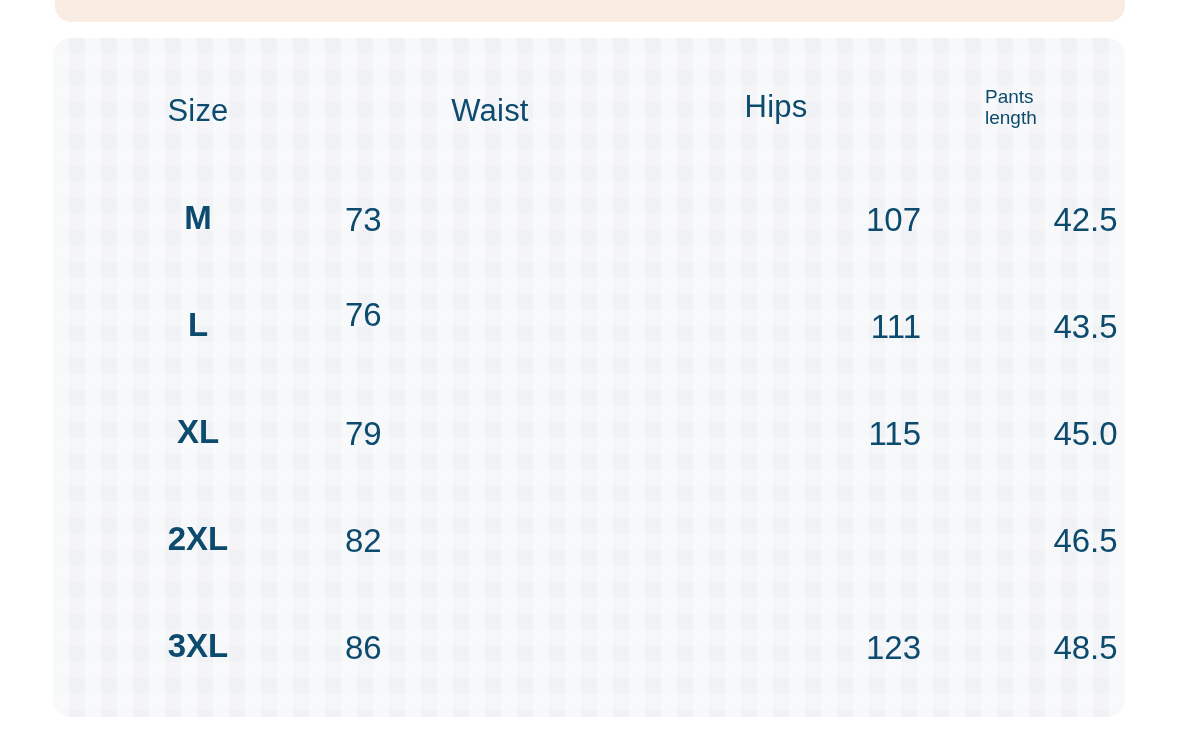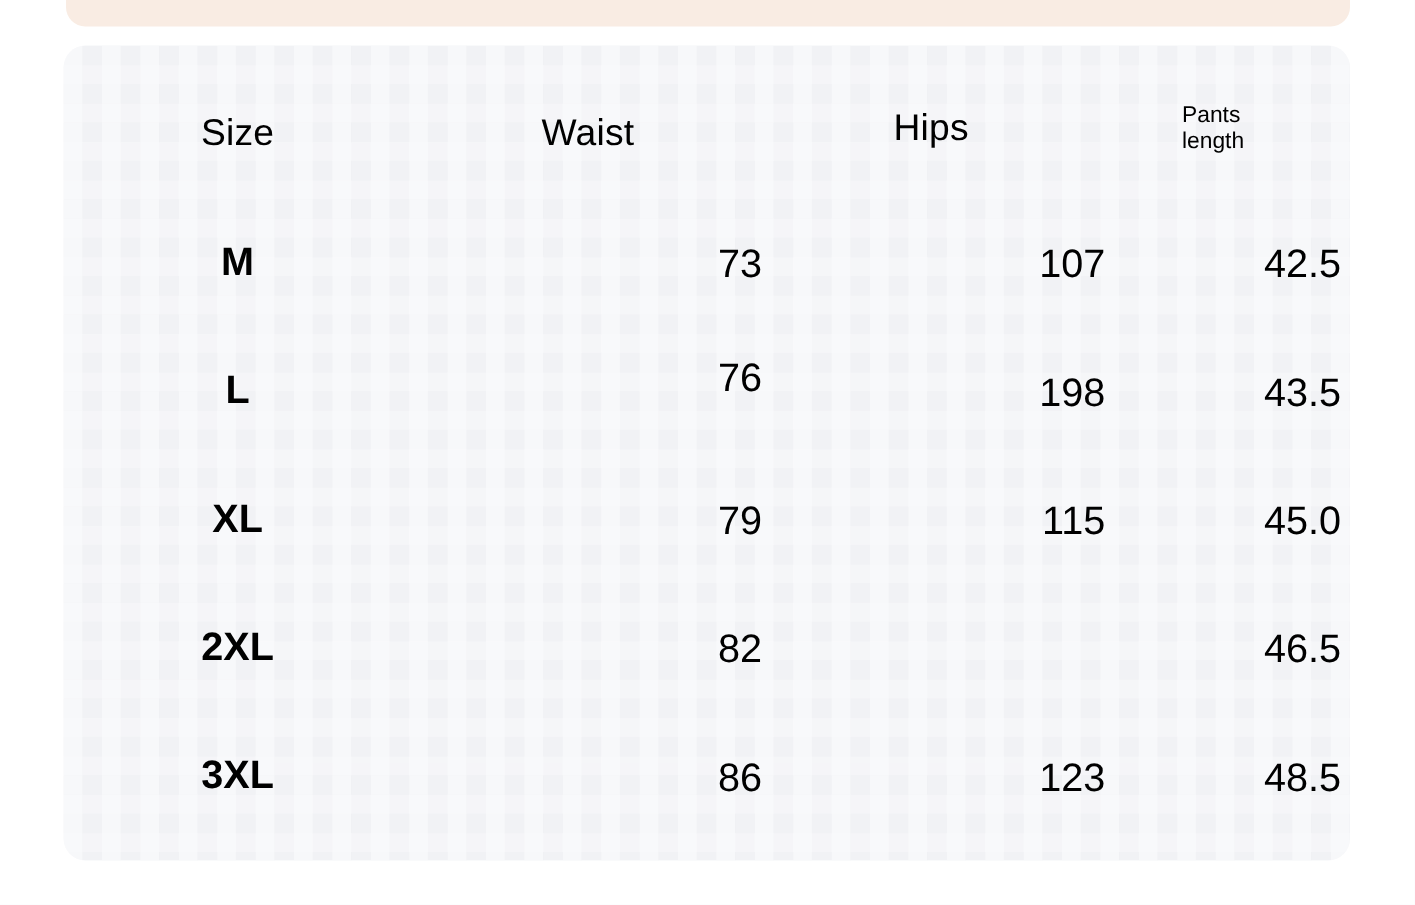--- a/index.html
+++ b/index.html
@@ -53,21 +53,21 @@
   }
 
   .table {
     position: absolute;
     inset: 0;
   }
 
   
   .cell {
     position: absolute;
-    color: #000000;
+    color: #0c4a6e;
     white-space: nowrap;
     line-height: 1;
   }
 
   
   .th {
     font-size: 31px;
     font-weight: 400;
     letter-spacing: 0.2px;
   }
@@ -85,21 +85,21 @@
     line-height: 1.12;
     white-space: normal;
   }
   .th-pants .line { display: block; }
 
   
   .td { font-size: 33px; font-weight: 400; }
   .td-size { font-weight: 700; font-size: 33px; }
 
   .col-size  { left: 0;    width: 290px; text-align: center; }
-  .col-waist { left: 292px; width: 290px; text-align: right; }
+  .col-waist { left: 292px; width: 290px; text-align: left; }
   .col-hips  { left: 578px; width: 290px; text-align: right; }
   .col-pants { left: 880px; width: 305px; text-align: center; }
 </style>
 </head>
 <body>
 
 <div class="promo-strip"></div>
 
 <div class="size-card">
   <div class="card-texture"></div>
@@ -114,21 +114,21 @@
       <span class="line">length</span>
     </div>
 
     <div class="cell td td-size col-size" style="top:163px">M</div>
     <div class="cell td col-waist" style="top:165px">73</div>
     <div class="cell td col-hips" style="top:165px">107</div>
     <div class="cell td col-pants" style="top:165px">42.5</div>
 
     <div class="cell td td-size col-size" style="top:270px">L</div>
     <div class="cell td col-waist" style="top:260px">76</div>
-    <div class="cell td col-hips" style="top:272px">198</div>
+    <div class="cell td col-hips" style="top:272px">111</div>
     <div class="cell td col-pants" style="top:272px">43.5</div>
 
     <div class="cell td td-size col-size" style="top:377px">XL</div>
     <div class="cell td col-waist" style="top:379px">79</div>
     <div class="cell td col-hips" style="top:379px">115</div>
     <div class="cell td col-pants" style="top:379px">45.0</div>
 
     <div class="cell td td-size col-size" style="top:484px">2XL</div>
     <div class="cell td col-waist" style="top:486px">82</div>
     <div class="cell td col-pants" style="top:486px">46.5</div>

